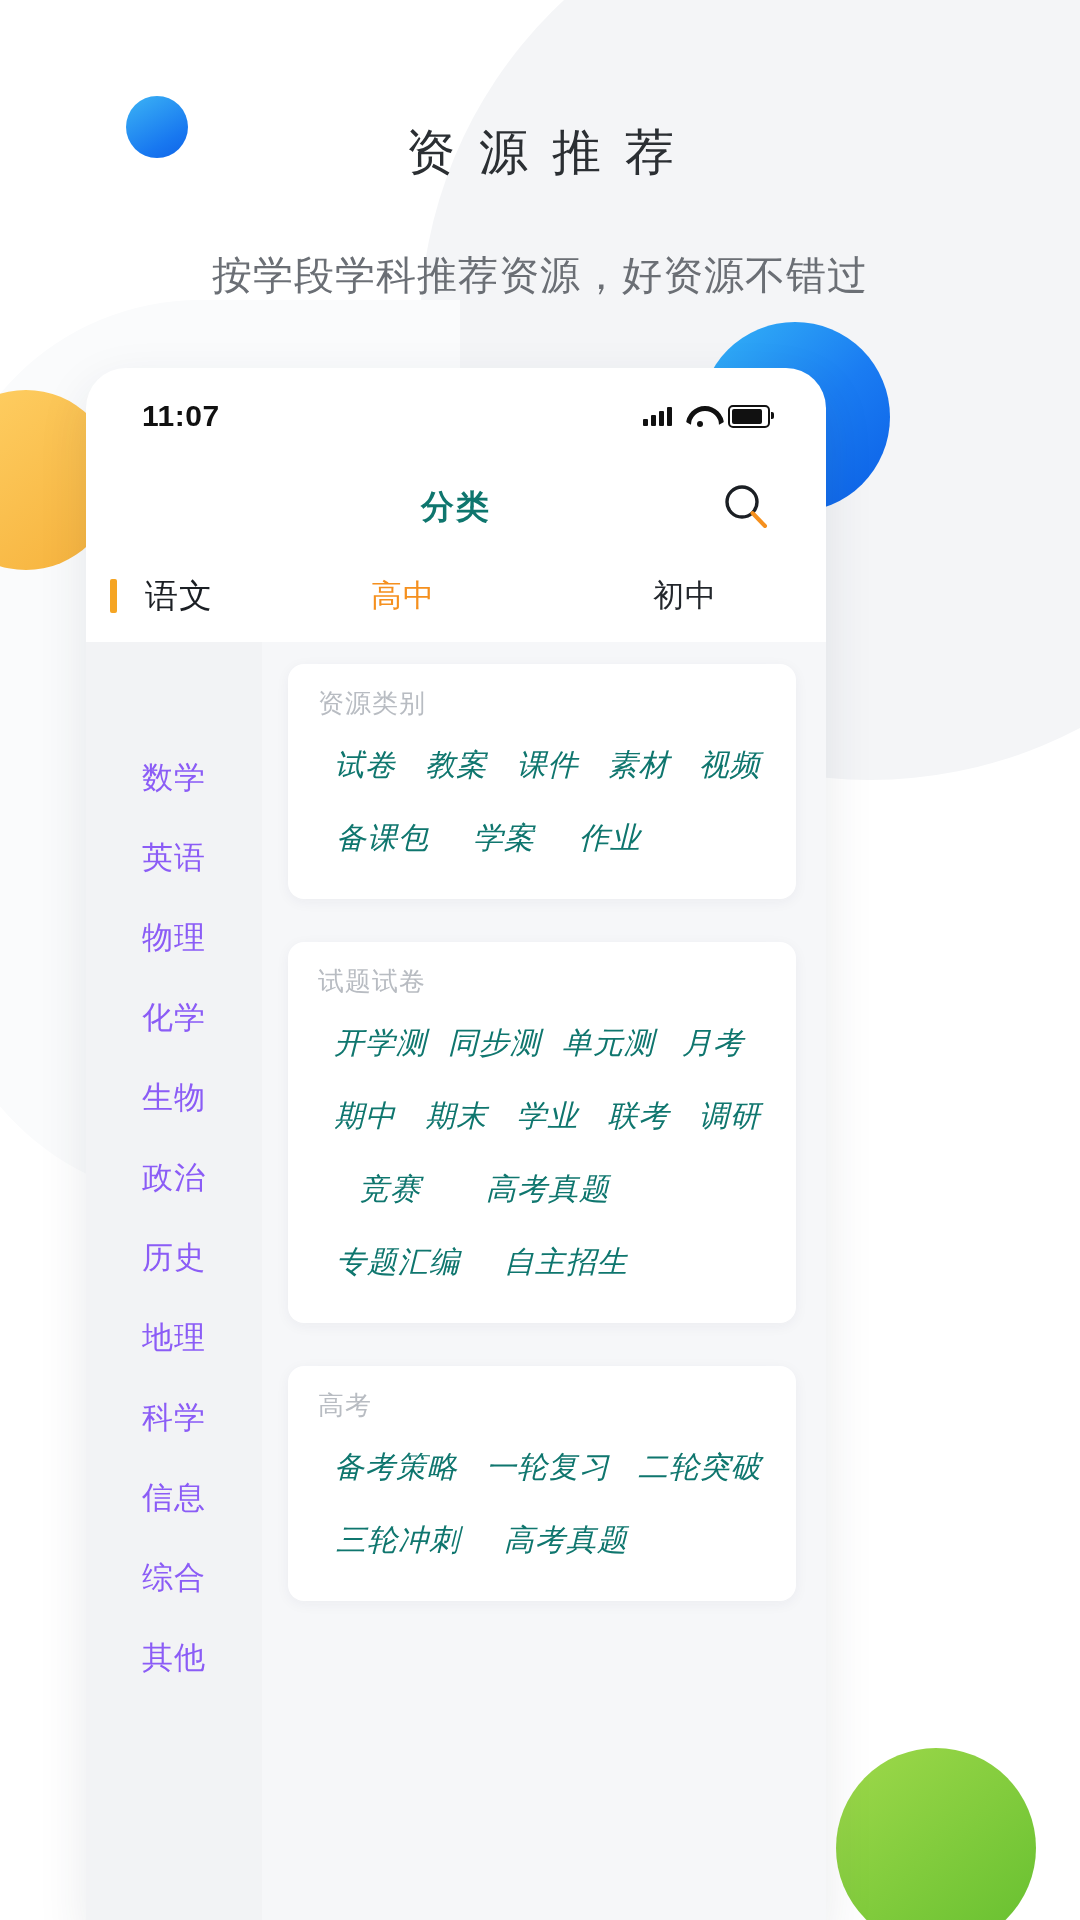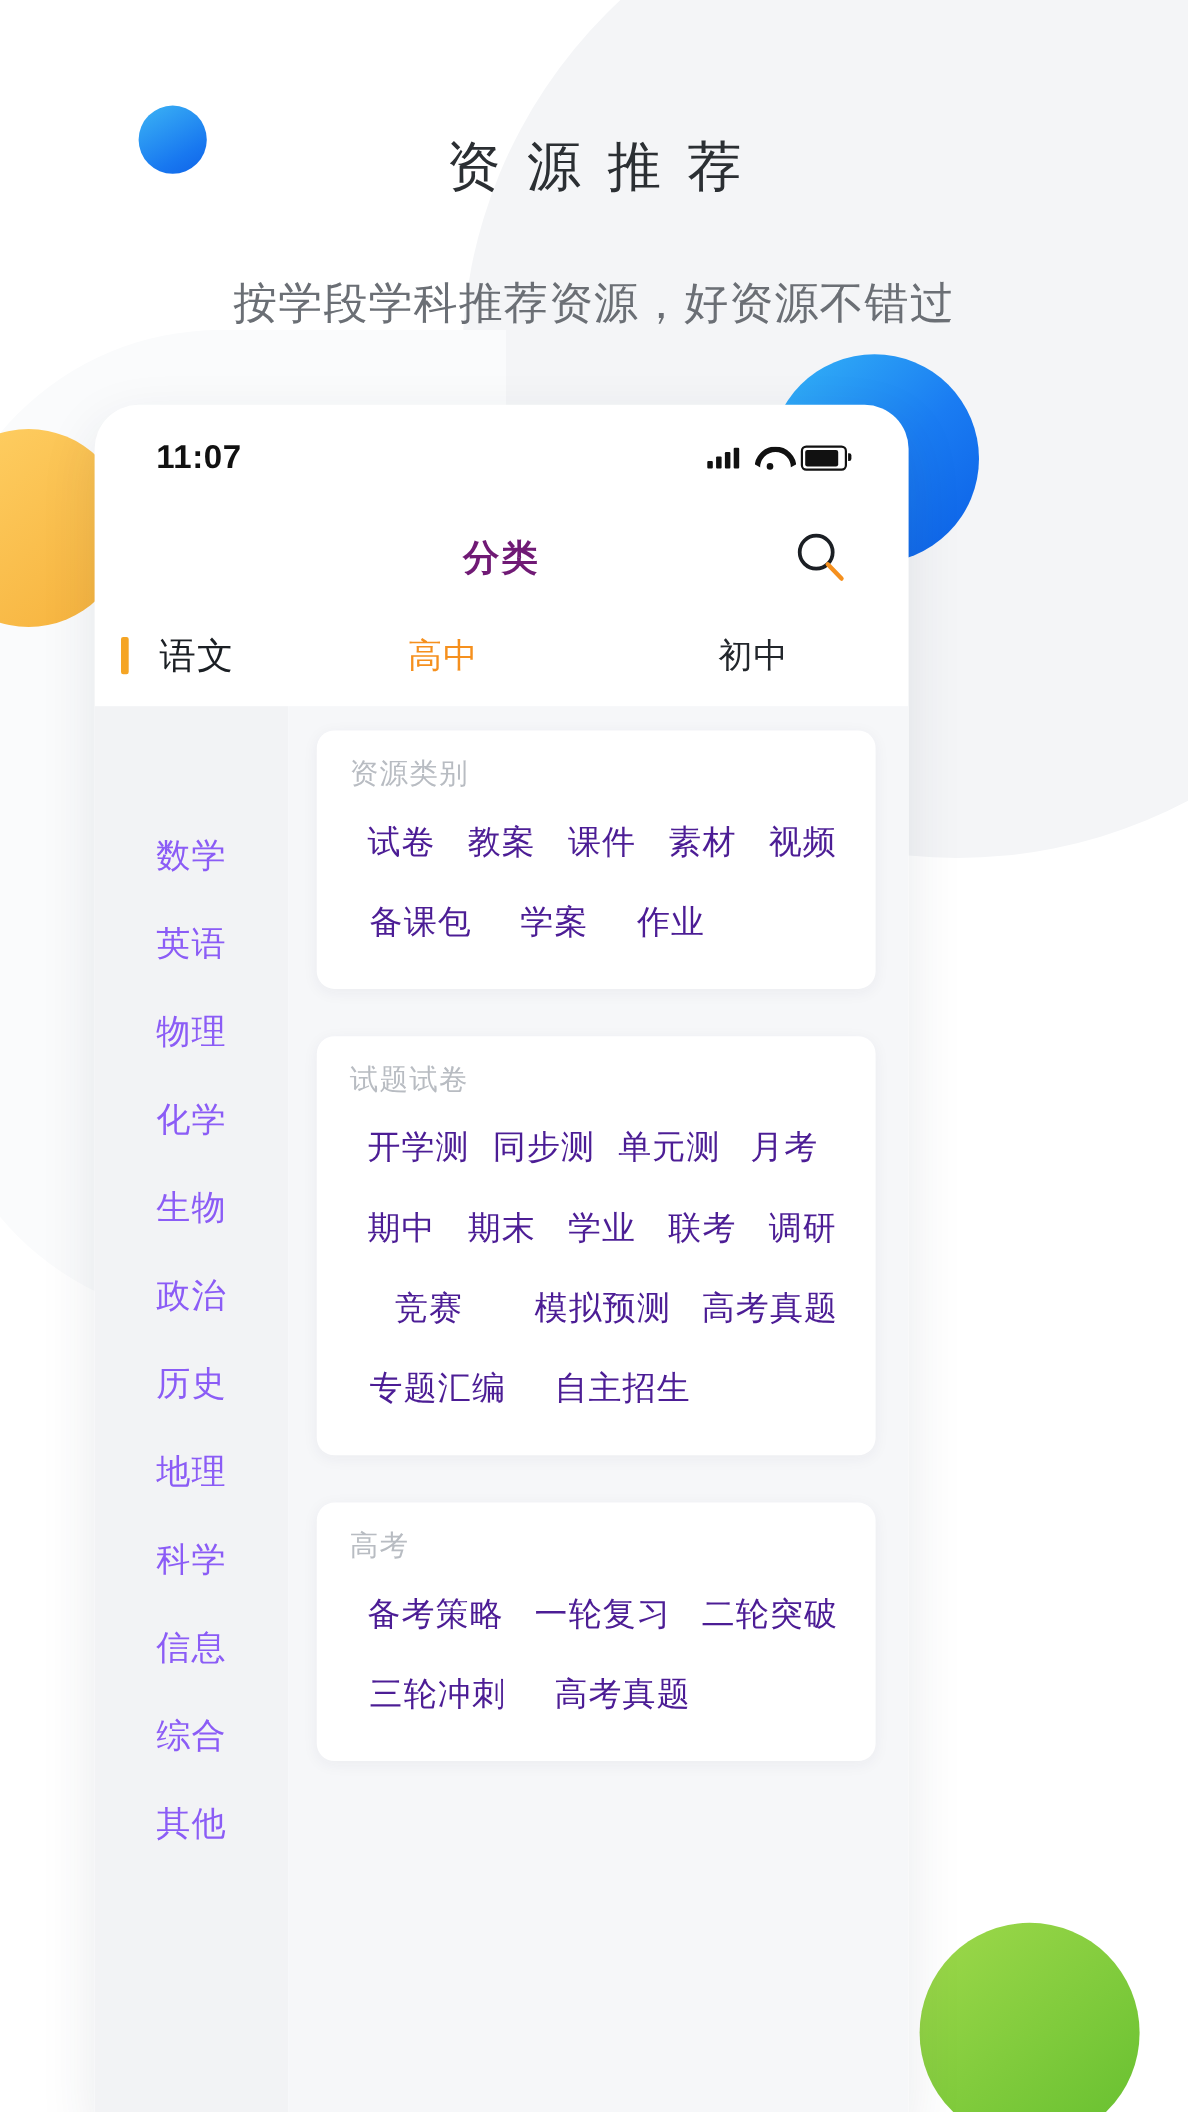--- a/index.html
+++ b/index.html
@@ -82,21 +82,21 @@
     background:#111;border-radius:50%;
   }
   .batt{width:38px;height:19px;border:2.5px solid #111;border-radius:5px;position:relative;}
   .batt::after{content:"";position:absolute;right:-6px;top:5px;width:3px;height:7px;background:#111;border-radius:0 2px 2px 0;}
   .batt i{position:absolute;left:2px;top:2px;bottom:2px;width:78%;background:#111;border-radius:2px;display:block;}
 
   
   .navbar{
     position:relative;height:86px;display:flex;align-items:center;justify-content:center;
   }
-  .nav-title{font-size:33px;color:#701a75;font-weight:600;letter-spacing:2px;}
+  .nav-title{font-size:33px;color:#0f766e;font-weight:600;letter-spacing:2px;}
   .search-btn{
     position:absolute;right:54px;top:50%;transform:translateY(-50%);
     width:52px;height:52px;
   }
   .search-btn svg{display:block;width:52px;height:52px;}
 
   
   .tabrow{
     display:flex;align-items:center;height:92px;box-sizing:border-box;
   }
@@ -128,22 +128,22 @@
     background:#ffffff;border-radius:16px;padding:22px 0 24px 0;
     margin-bottom:43px;box-shadow:0 3px 14px rgba(35,45,70,.05);
   }
   .card-title{
     font-size:26px;color:#b8bcc2;padding:0 30px 8px 30px;letter-spacing:1px;
   }
   .chip-row{
     display:flex;flex-wrap:wrap;padding:0 26px;
   }
   .chip{
-    font-size:30px;color:#4c1d95;letter-spacing:1px;
-    padding:16px 20px;white-space:nowrap;
+    font-size:30px;color:#0f766e;letter-spacing:1px;
+    padding:16px 20px;white-space:nowrap;font-style:italic;
   }
   .chip.w5{width:20%;box-sizing:border-box;text-align:center;}
   .chip.w4{width:25%;box-sizing:border-box;text-align:center;}
   .chip.w3{width:33.33%;box-sizing:border-box;text-align:center;}
   .chip.free{padding:16px 22px;}
 </style>
 </head>
 <body>
 
 <div class="page">
@@ -245,21 +245,20 @@
           </div>
           <div class="chip-row">
             <span class="chip w5">期中</span>
             <span class="chip w5">期末</span>
             <span class="chip w5">学业</span>
             <span class="chip w5">联考</span>
             <span class="chip w5">调研</span>
           </div>
           <div class="chip-row">
             <span class="chip w3">竞赛</span>
-            <span class="chip w3">模拟预测</span>
             <span class="chip w3">高考真题</span>
           </div>
           <div class="chip-row">
             <span class="chip free">专题汇编</span>
             <span class="chip free">自主招生</span>
           </div>
         </div>
 
         <div class="card">
           <div class="card-title">高考</div>

